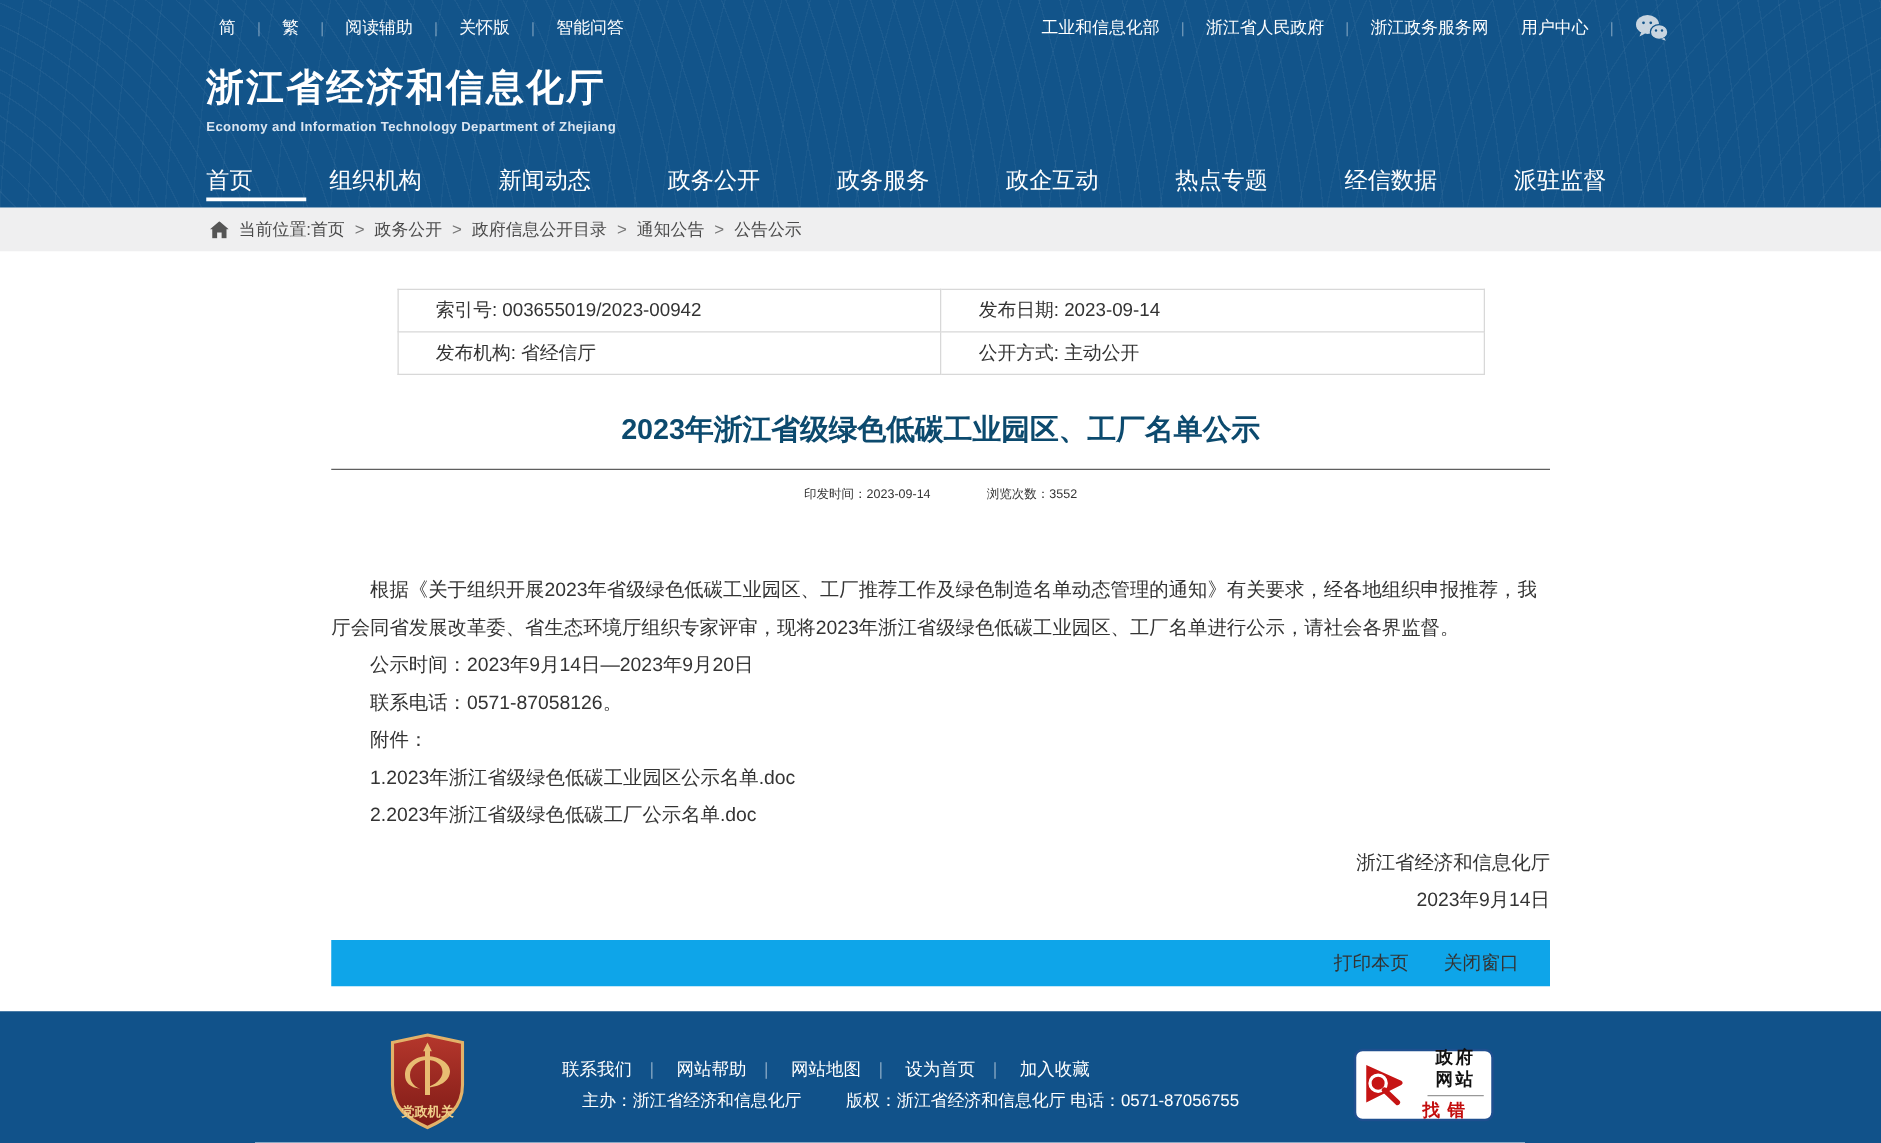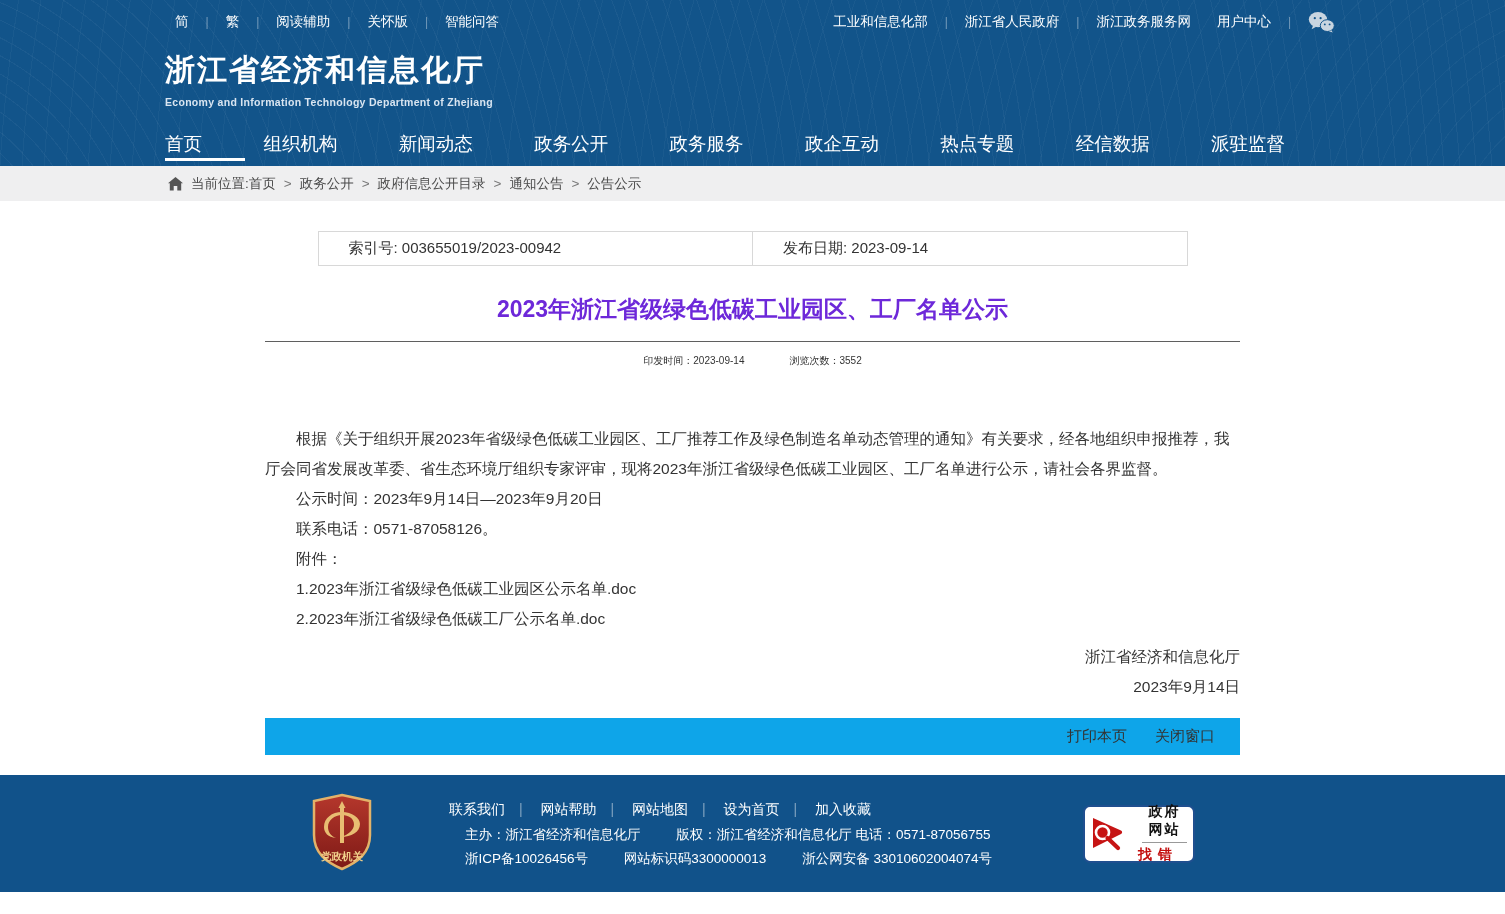--- a/index.html
+++ b/index.html
@@ -44,21 +44,21 @@
     padding-left:168px; font-size:13.5px; color:#4a4a4a; }
   .crumb-prefix { margin:0 0 0 8px; }
   .crumb { color:#4a4a4a; text-decoration:none; }
   .crumb + .crumb::before { content:">"; margin:0 8px; color:#777; cursor:default; }
 
   
   .main-content { width:975px; margin:0 auto; color:#333; }
   .doc-table { width:870px; margin:30px auto 0; border-collapse:collapse; font-size:15px; }
   .doc-table td { border:1px solid #d8d8d8; width:50%; padding:7px 10px 7px 30px; }
   .title-wrap { margin-top:28px; padding-bottom:16px; border-bottom:1px solid #5f5f5f; }
-  .article-title { text-align:center; font-size:23px; font-weight:bold; color:#6d28d9; }
+  .article-title { text-align:center; font-size:23px; font-weight:bold; color:#0c4a6e; }
   .article-meta { margin-top:12px; display:flex; justify-content:center; gap:45px;
     font-size:10px; }
   .article-body { margin-top:56px; font-size:15.5px; line-height:30px; }
   .article-body p { text-indent:2em; }
   .attachment { display:block; color:#333; text-decoration:none; text-indent:2em; }
   .signature { margin-top:8px; text-align:right; font-size:15.5px; line-height:30px; }
   .print-bar { margin:16px auto 20px; height:37px; background:#0ea5e9; display:flex;
     justify-content:flex-end; align-items:center; gap:28px; padding-right:25px; font-size:15px; }
   .print-bar a { color:#333; text-decoration:none; }
 
@@ -159,20 +159,30 @@
   <table class="doc-table">
     <tbody>
       <tr>
         <td>
           <span>索引号:</span>
           <span>003655019/2023-00942</span>
         </td>
         <td>
           <span>发布日期:</span>
           <span>2023-09-14</span>
+        </td>
+      </tr>
+      <tr>
+        <td>
+          <span>发布机构:</span>
+          <span>省经信厅</span>
+        </td>
+        <td>
+          <span>公开方式:</span>
+          <span>主动公开</span>
         </td>
       </tr>
     </tbody>
   </table>
 
   <div class="title-wrap">
     <h1 class="article-title">2023年浙江省级绿色低碳工业园区、工厂名单公示</h1>
   </div>
 
   <div class="article-meta">
@@ -226,25 +236,20 @@
         <a>联系我们</a><span class="fsep">|</span>
         <a>网站帮助</a><span class="fsep">|</span>
         <a>网站地图</a><span class="fsep">|</span>
         <a>设为首页</a><span class="fsep">|</span>
         <a>加入收藏</a>
       </div>
       <div class="footer-line">
         <span>主办：浙江省经济和信息化厅</span>
         <span>版权：浙江省经济和信息化厅 电话：0571-87056755</span>
       </div>
-      <div class="footer-line">
-        <span>浙ICP备10026456号</span>
-        <span>网站标识码3300000013</span>
-        <span>浙公网安备 33010602004074号</span>
-      </div>
     </div>
 
     <a class="gov-badge clickable">
       <span style="display:flex;">
         <svg width="42" height="42" viewBox="0 0 42 42">
           <path d="M6 5 L34 17.5 C35.5 18.2 35.5 20.2 34 20.9 L6 35 Z" fill="#c61414"></path>
           <circle cx="15.5" cy="19.5" r="6.5" fill="none" stroke="#fff" stroke-width="2.6"></circle>
           <line x1="20.5" y1="25" x2="31" y2="35" stroke="#c61414" stroke-width="4.2" stroke-linecap="round"></line>
         </svg>
       </span>

